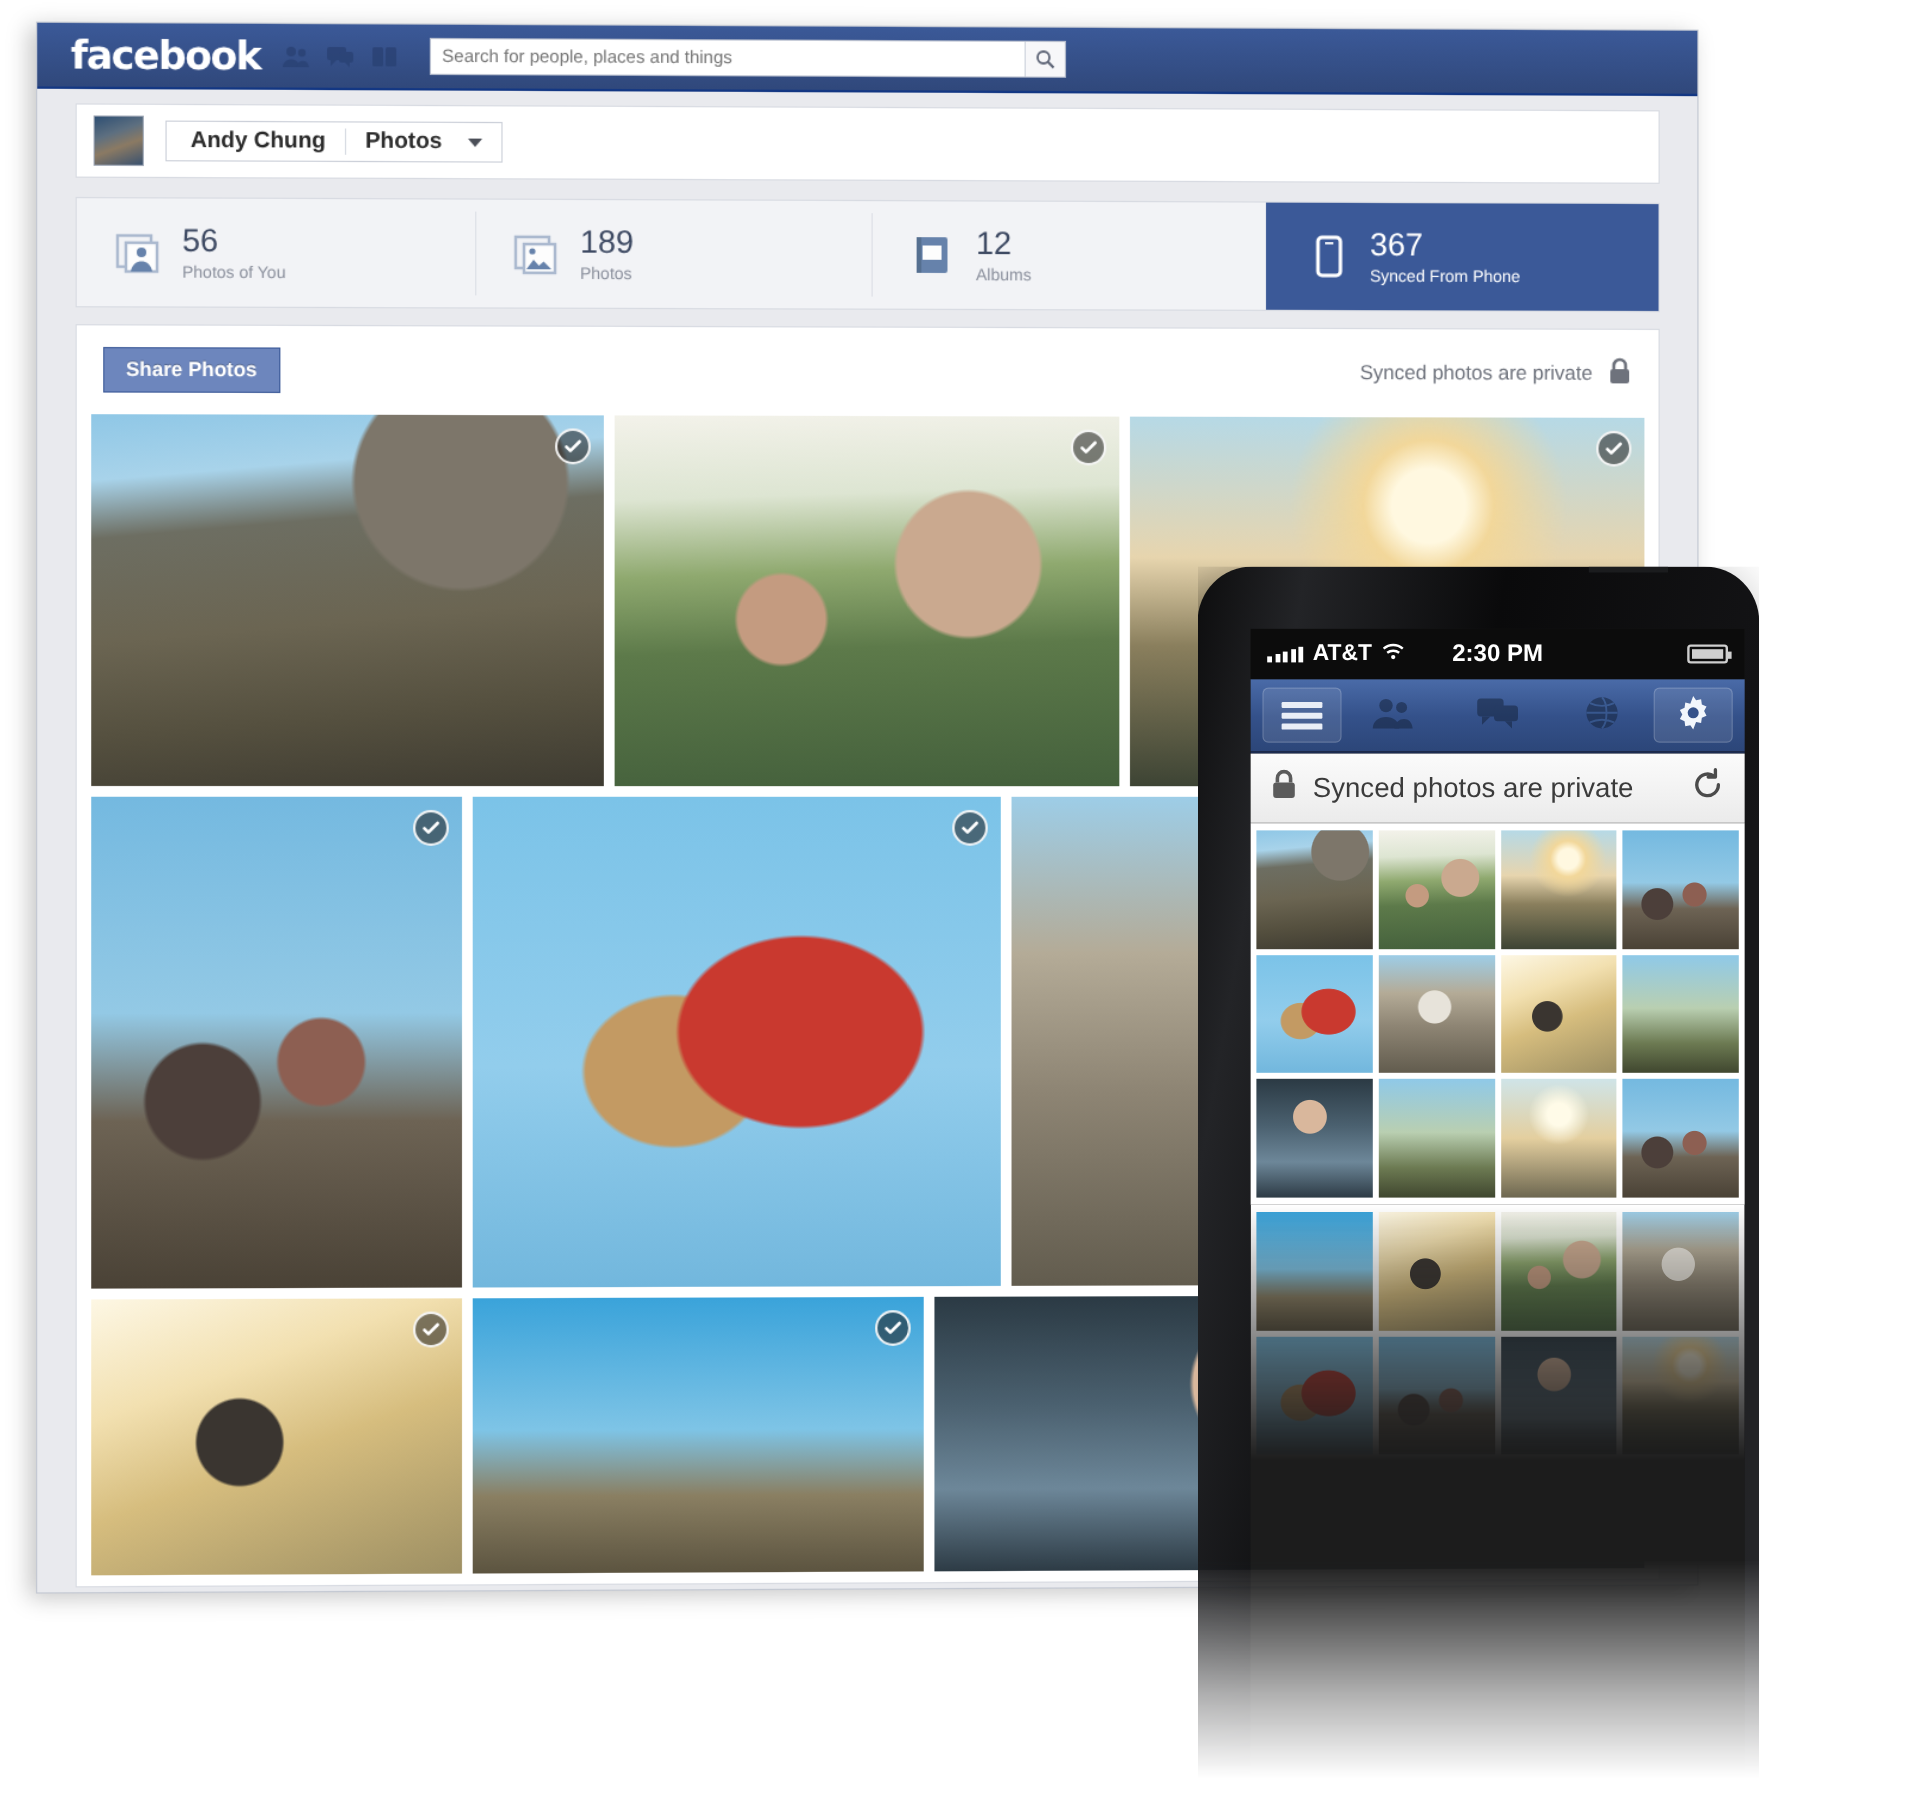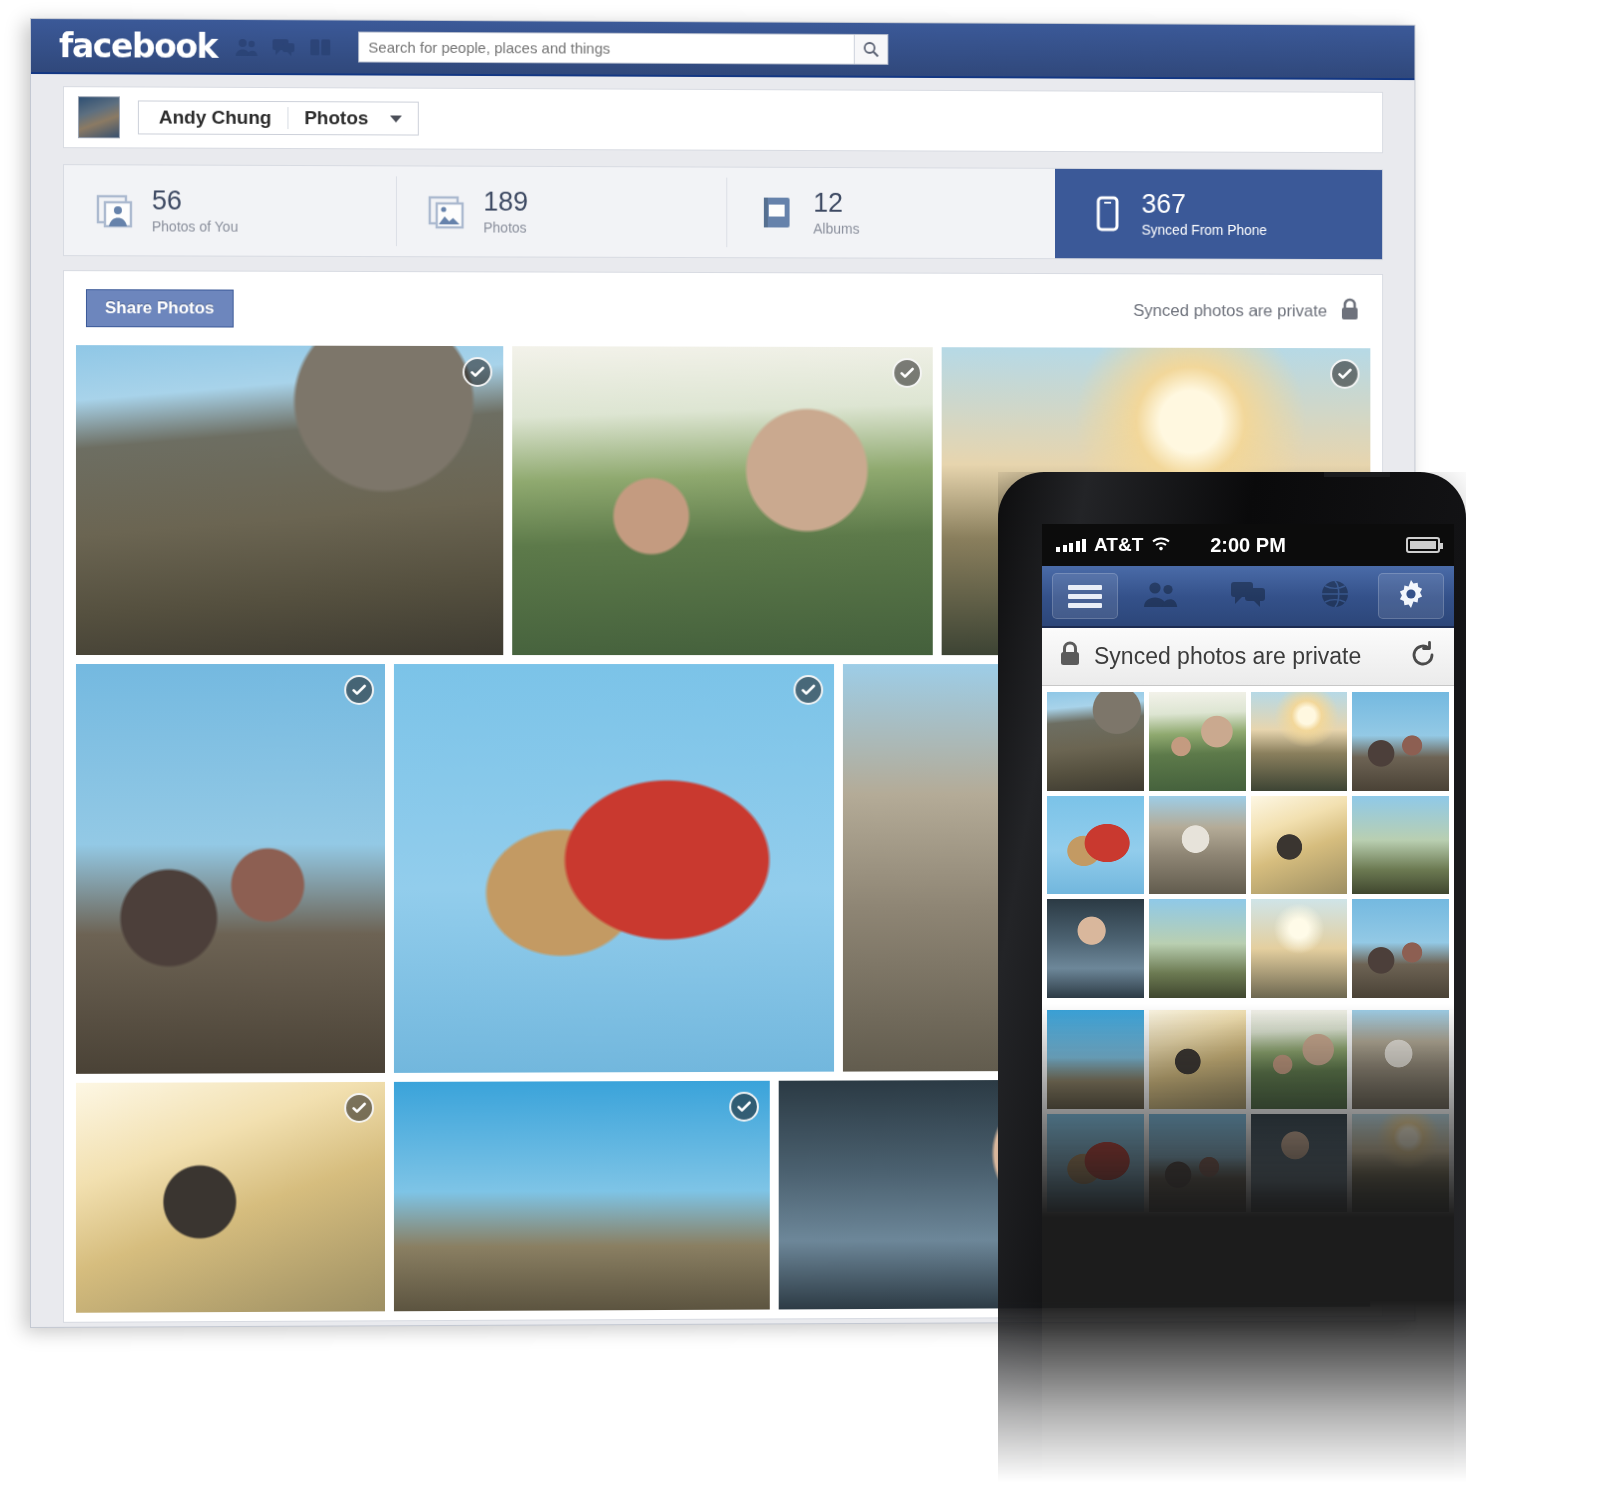--- a/index.html
+++ b/index.html
@@ -466,21 +466,21 @@
             <span>
               <svg width="20" height="15" viewBox="0 0 20 15">
                   <g fill="none" stroke="#fff" stroke-width="2">
                 <path d="M2 5.5A12 12 0 0118 5.5"></path>
                     <path d="M5 9A8 8 0 0115 9"></path>
                   </g>
                 <circle cx="10" cy="12.6" r="1.8" fill="#fff"></circle>
                 </svg>
             </span>
           </span>
-          <span class="sb-time">2:00 PM</span>
+          <span class="sb-time">2:30 PM</span>
           <span class="battery">
               <i></i>
             </span>
         </div>
 
         <div class="appbar">
           <div class="ab-item boxed hamb">
             <span>
                 <i></i>
                 <i></i>

